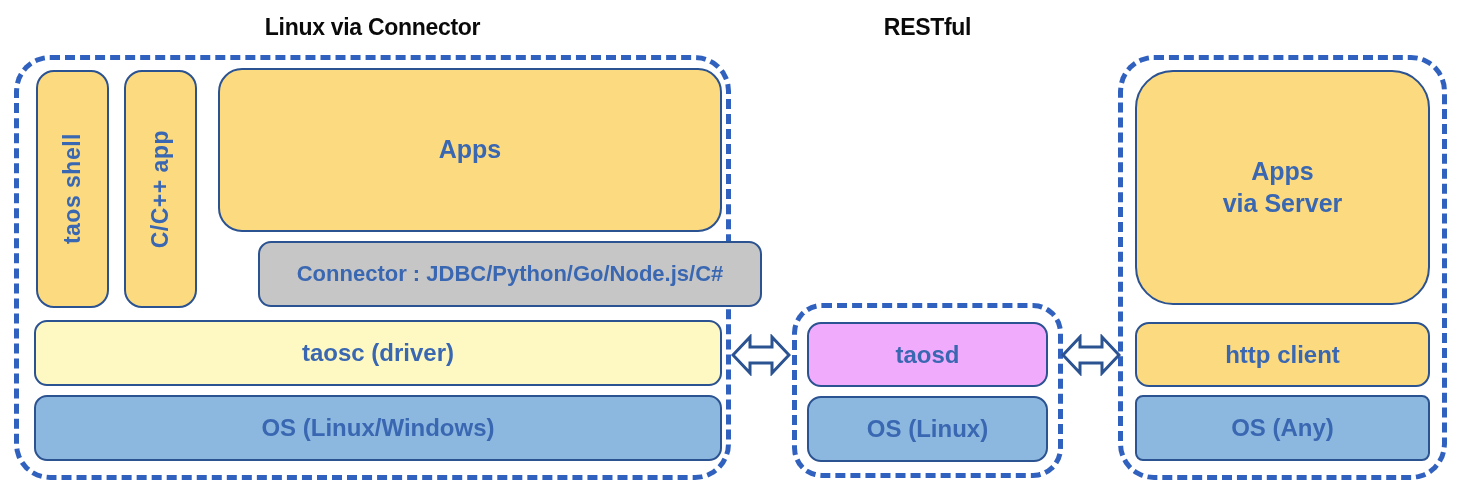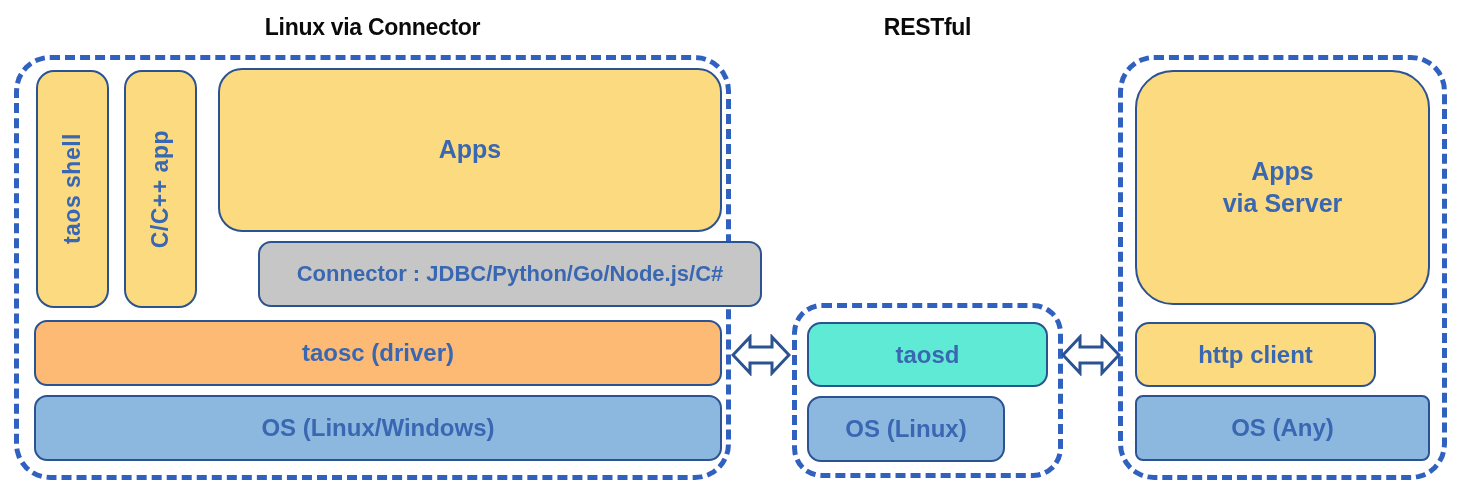--- a/index.html
+++ b/index.html
@@ -30,36 +30,36 @@
 
   .node{
     position:absolute;box-sizing:border-box;
     border:2.5px solid #2B5291;
     display:flex;align-items:center;justify-content:center;
     color:#3A67B1;font-weight:700;font-size:24px;
     text-align:center;line-height:1.25;
   }
   .yellow{background:#FBDA80;}
   .gray{background:#C6C6C6;}
-  .orange{background:#fdba74;}
+  .orange{background:#fef9c3;}
   .blue{background:#8CB8E0;}
-  .green{background:#5eead4;text-align:center;}
+  .green{background:#f0abfc;text-align:center;}
 
   #n-taos-shell{left:36px;top:70px;width:73px;height:238px;border-radius:18px;}
   #n-cpp-app{left:124px;top:70px;width:73px;height:238px;border-radius:18px;}
   #n-apps{left:218px;top:68px;width:504px;height:164px;border-radius:24px;font-size:25px;}
   #n-connector{left:218px;top:241px;width:504px;height:66px;border-radius:13px;font-size:22px;margin-left:40px;}
   #n-taosc{left:34px;top:320px;width:688px;height:66px;border-radius:13px;}
   #n-os-left{left:34px;top:395px;width:688px;height:66px;border-radius:13px;}
 
   #n-taosd{left:807px;top:322px;width:241px;height:65px;border-radius:14px;}
-  #n-os-server{left:807px;top:396px;width:198px;height:66px;border-radius:14px;}
+  #n-os-server{left:807px;top:396px;width:241px;height:66px;border-radius:14px;}
 
   #n-apps-rest{left:1135px;top:70px;width:295px;height:235px;border-radius:38px;font-size:25px;}
-  #n-http-client{left:1135px;top:322px;width:241px;height:65px;border-radius:14px;}
+  #n-http-client{left:1135px;top:322px;width:295px;height:65px;border-radius:14px;}
   #n-os-any{left:1135px;top:395px;width:295px;height:66px;border-radius:8px;}
 
   .vtext{
     writing-mode:vertical-rl;
     transform:rotate(180deg);
     font-size:23px;font-weight:700;color:#3A67B1;
     letter-spacing:0.5px;
     white-space:nowrap;
   }
   .arrow{position:absolute;}

